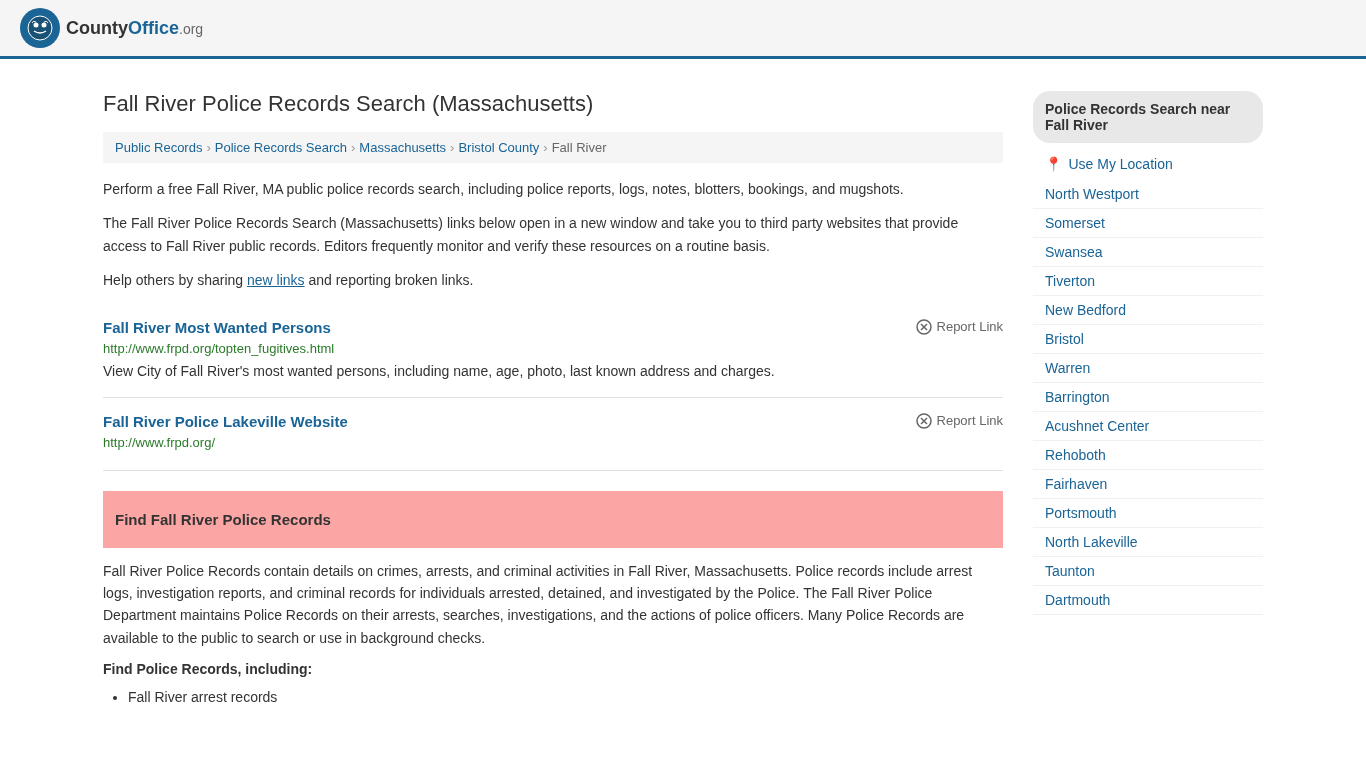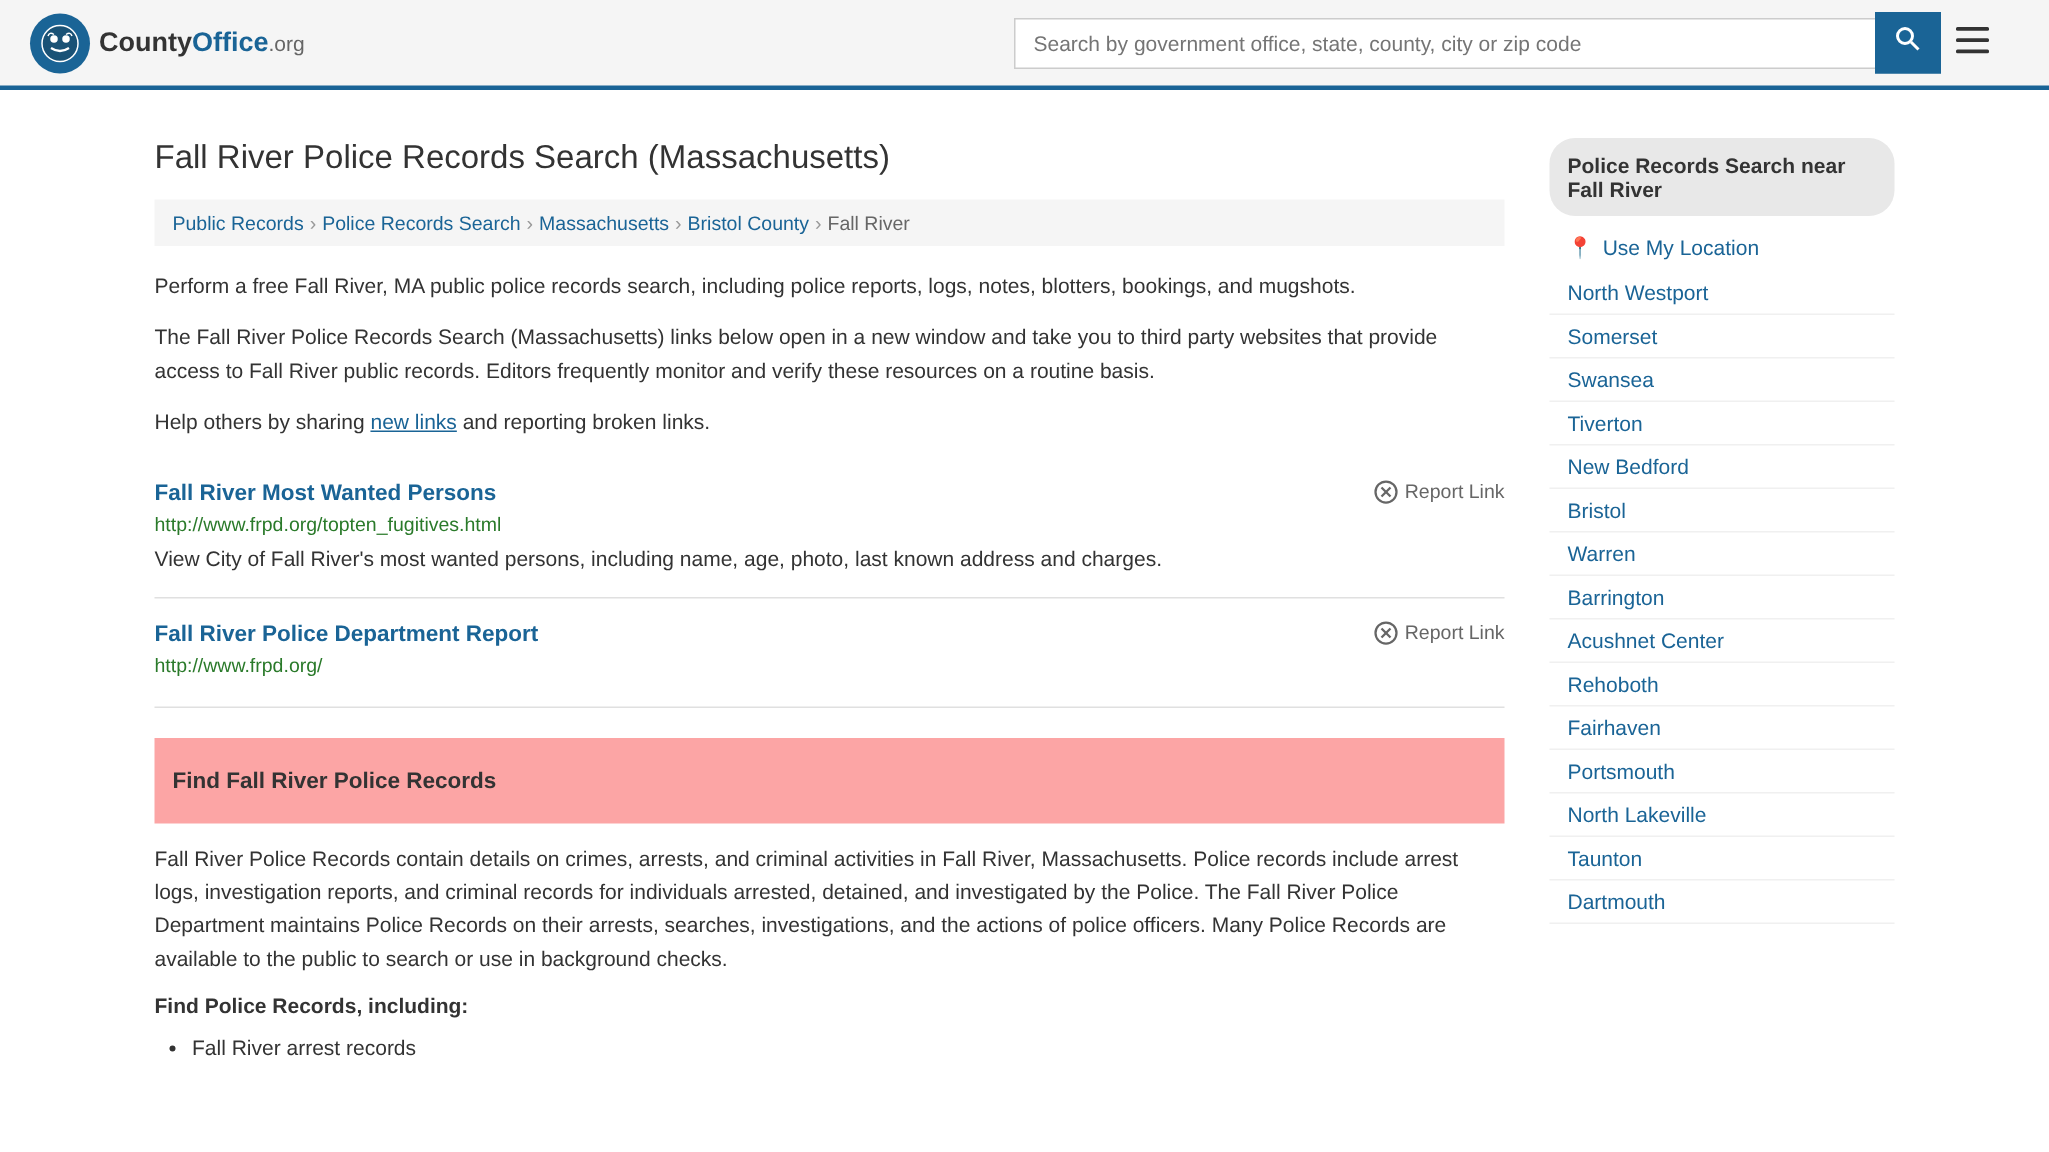--- a/index.html
+++ b/index.html
@@ -225,36 +225,20 @@
         <circle cx="9" cy="10" r="2.5" fill="white"></circle>
         <circle cx="17" cy="10" r="2.5" fill="white"></circle>
         <path d="M7 16 Q13 20 19 16" stroke="white" stroke-width="1.5" fill="none"></path>
         <path d="M5 8 Q6 5 9 7" stroke="white" stroke-width="1" fill="none"></path>
         <path d="M21 8 Q20 5 17 7" stroke="white" stroke-width="1" fill="none"></path>
       </svg>
     </div>
     <div>
       <span style="font-weight:bold;font-size:18px;color:#333;">County</span><span style="font-weight:bold;font-size:18px;color:#1a6496;">Office</span><span style="font-size:14px;color:#666;">.org</span>
     </div>
-  </div>
-  <div class="search-area">
-    <input class="search-input" type="text" placeholder="Search by government office, state, county, city or zip code" style="">
-    <button class="search-btn">
-      <svg width="18" height="18" viewBox="0 0 18 18" fill="white">
-        <circle cx="7" cy="7" r="5" stroke="white" stroke-width="2" fill="none"></circle>
-        <line x1="11" y1="11" x2="16" y2="16" stroke="white" stroke-width="2"></line>
-      </svg>
-    </button>
-    <button class="menu-btn">
-      <svg width="22" height="18" viewBox="0 0 22 18" fill="#333">
-        <rect y="0" width="22" height="2.5" rx="1"></rect>
-        <rect y="7.5" width="22" height="2.5" rx="1"></rect>
-        <rect y="15" width="22" height="2.5" rx="1"></rect>
-      </svg>
-    </button>
   </div>
 </div>
 
 <div class="main-container">
 
   <div class="content-area">
     <h1 class="page-title">Fall River Police Records Search (Massachusetts)</h1>
 
     <div class="breadcrumb">
       <a href="#">Public Records</a>
@@ -285,21 +269,21 @@
           </svg>
           <span>Report Link</span>
         </span>
       </div>
       <span class="result-url">http://www.frpd.org/topten_fugitives.html</span>
       <p class="result-desc">View City of Fall River's most wanted persons, including name, age, photo, last known address and charges.</p>
     </div>
 
     <div class="result-item">
       <div class="result-header">
-        <a href="#" class="result-title">Fall River Police Department Report</a>
+        <a href="#" class="result-title">Fall River Police Lakeville Website</a>
         <span class="report-link">
           <svg width="16" height="16" viewBox="0 0 16 16" fill="none">
             <circle cx="8" cy="8" r="7" stroke="#666" stroke-width="1.5" fill="none"></circle>
             <line x1="5" y1="5" x2="11" y2="11" stroke="#666" stroke-width="1.5"></line>
             <line x1="11" y1="5" x2="5" y2="11" stroke="#666" stroke-width="1.5"></line>
           </svg>
           <span>Report Link</span>
         </span>
       </div>
       <span class="result-url">http://www.frpd.org/</span>

